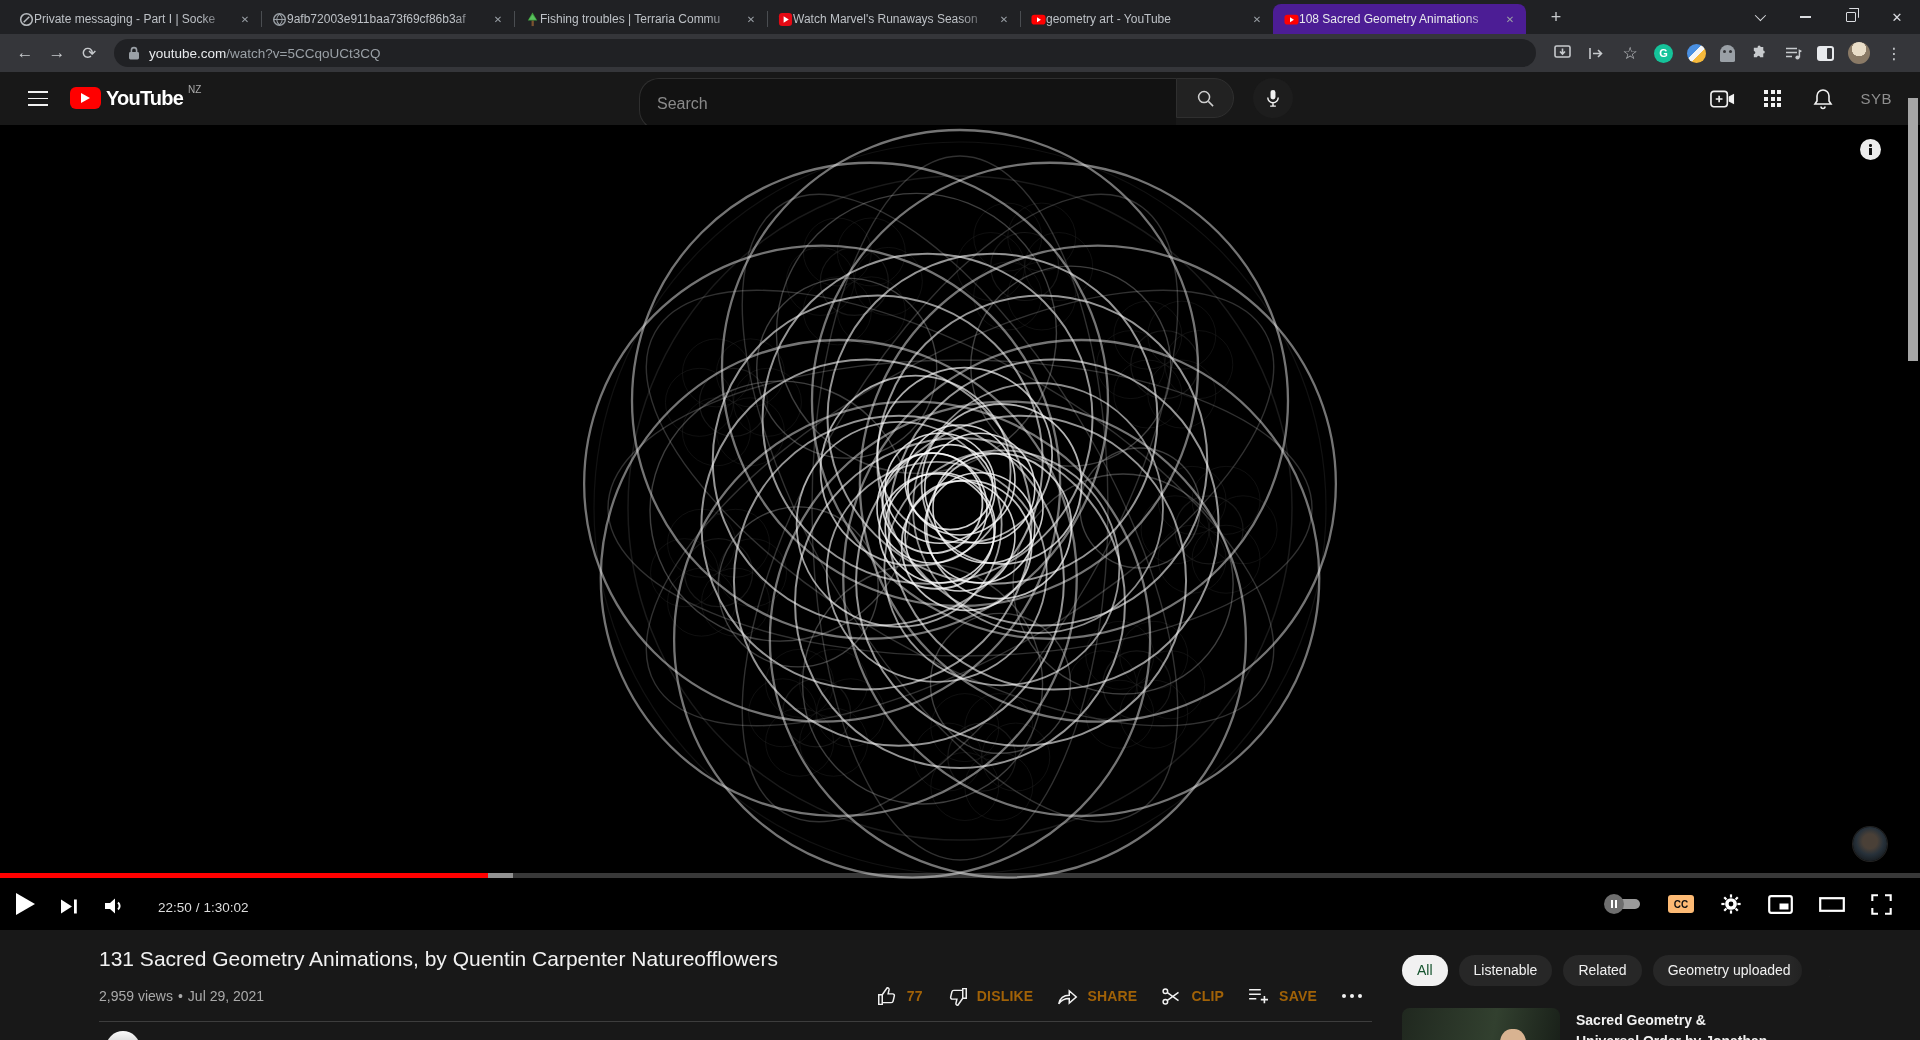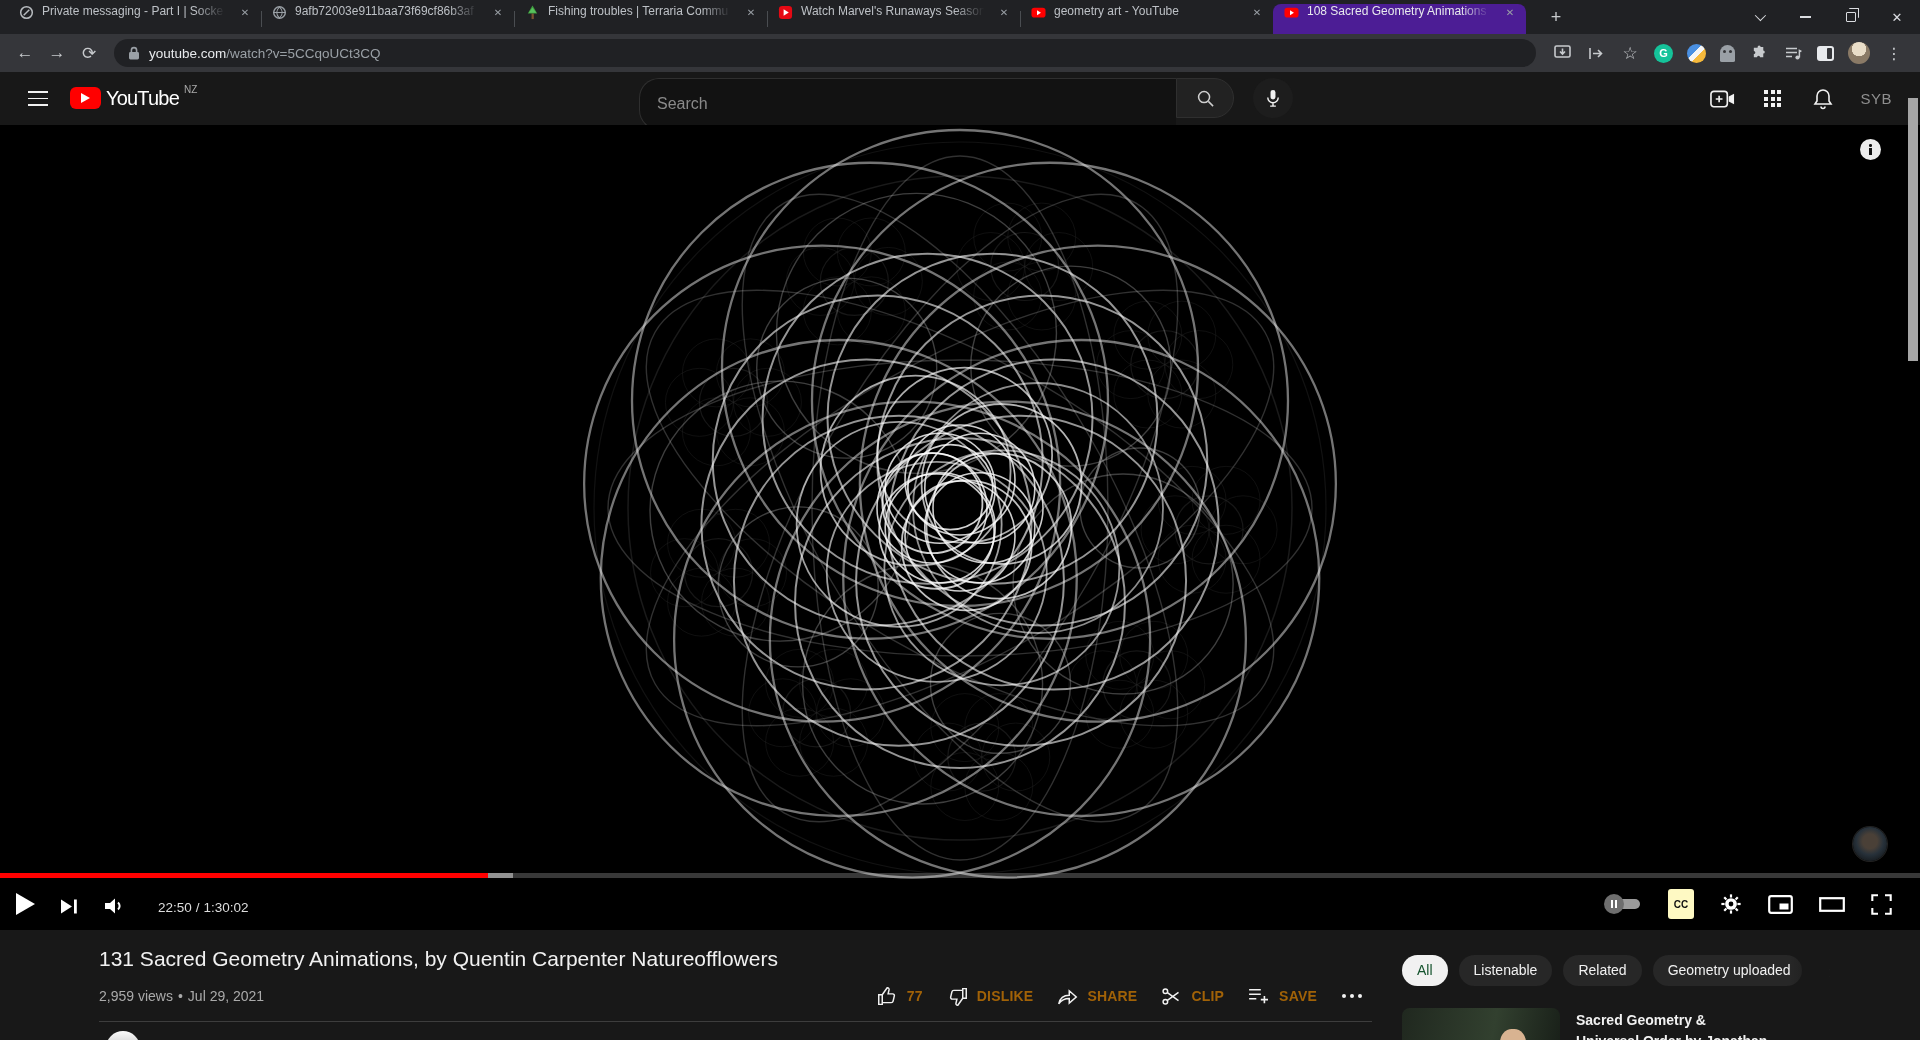--- a/index.html
+++ b/index.html
@@ -2,21 +2,21 @@
 <html><head>
 <meta charset="utf-8">
 <style>
   *{margin:0;padding:0;box-sizing:border-box}
   html,body{width:1920px;height:1040px;overflow:hidden;background:#181818;
     font-family:"Liberation Sans","DejaVu Sans",sans-serif;color:#e8eaed}
 
   
   .tabstrip{position:absolute;top:0;left:0;right:0;height:34px;background:#202124}
   .tabs{position:absolute;left:8px;top:0;height:34px;display:flex;align-items:flex-end}
-  .tab{width:253px;height:30px;display:flex;align-items:flex-start;gap:8px;padding:0 8px 0 10px;
+  .tab{width:253px;height:30px;display:flex;align-items:center;padding:0 8px 0 10px;
        font-size:12px;color:#bdc1c6;position:relative;cursor:default}
   .tab.sep::before{content:"";position:absolute;left:0;top:7px;height:16px;width:1px;background:#4a4d51}
   .tab.active{background:#4c1d95;border-radius:8px 8px 0 0;color:#e8eaed}
   .tab-title{flex:1;white-space:nowrap;overflow:hidden;
       -webkit-mask-image:linear-gradient(90deg,#000 82%,transparent 98%);
       mask-image:linear-gradient(90deg,#000 82%,transparent 98%)}
   .tab-close{width:16px;height:16px;border-radius:8px;display:flex;align-items:center;justify-content:center;
       font-size:10px;color:#9aa0a6;flex:0 0 auto}
   .favicon{width:16px;height:16px;flex:0 0 auto;display:flex;align-items:center;justify-content:center}
   .newtab{position:absolute;left:1542px;top:3px;width:28px;height:28px;border-radius:14px;
@@ -54,21 +54,21 @@
   .avatar-chrome{width:22px;height:22px;border-radius:50%;
       background:radial-gradient(circle at 50% 32%,#e9ddc8 0 38%,#8a7a66 40% 100%)}
 
   
   .masthead{position:absolute;top:72px;left:0;right:0;height:53px;background:#181818}
   .burger{position:absolute;left:28px;top:19px;width:20px;height:15px;display:flex;flex-direction:column;justify-content:space-between}
   .burger span{height:1.7px;background:#f1f1f1}
   .yt-logo{position:absolute;left:70px;top:15px;display:flex;align-items:flex-start;gap:5px}
   .yt-badge{width:31px;height:22px;background:#f00;border-radius:6px;display:flex;align-items:center;justify-content:center}
   .yt-badge::after{content:"";border-left:9px solid #fff;border-top:5.5px solid transparent;border-bottom:5.5px solid transparent}
-  .yt-word{font-size:20px;font-weight:normal;letter-spacing:-0.8px;color:#fff;line-height:22px}
+  .yt-word{font-size:20px;font-weight:bold;letter-spacing:-0.8px;color:#fff;line-height:22px}
   .yt-region{font-size:10px;color:#aaa;margin-top:-3px}
   .searchwrap{position:absolute;left:639px;top:6px;display:flex}
   .searchbox{width:537px;height:52px;background:#121212;border:1px solid #2f2f2f;border-right:none;
       border-radius:20px 0 0 20px;display:flex;align-items:center;padding-left:17px}
   .searchbox input{background:transparent;border:none;outline:none;color:#f1f1f1;font-size:16px;width:100%;
       font-family:"Liberation Sans",sans-serif}
   .searchbox input::placeholder{color:#8a8a8a}
   .searchbtn{width:58px;height:40px;background:#222;border:1px solid #2f2f2f;border-radius:0 20px 20px 0;
       display:flex;align-items:center;justify-content:center}
   .micbtn{width:40px;height:40px;border-radius:50%;background:#1d1d1d;margin-left:19px;
@@ -91,21 +91,21 @@
       box-shadow:0 0 0 1px #222}
   .progress{position:absolute;left:0;right:0;top:748px;height:5px;background:rgba(255,255,255,.22)}
   .progress-buffer{position:absolute;left:0;top:0;height:100%;background:rgba(255,255,255,.45)}
   .progress-played{position:absolute;left:0;top:0;height:100%;background:#f00}
   .controls{position:absolute;left:0;right:0;top:753px;height:52px;display:flex;align-items:center;padding:0 16px}
   .pc-left{display:flex;align-items:flex-end;gap:26px}
   .pc-btn{display:flex;align-items:center;justify-content:center}
   .time{font-size:13.5px;color:#ddd;margin-left:6px}
   .time .sep{margin:0 4px;color:#ddd}
   .pc-right{margin-left:auto;display:flex;align-items:center;gap:26px;margin-right:12px}
-  .ccbox{width:26px;height:30px;background:#fef9c3;border-radius:3px;color:#0f0f0f;font-size:10px;font-weight:bold;
+  .ccbox{width:26px;height:18px;background:#fdba74;border-radius:3px;color:#0f0f0f;font-size:10px;font-weight:bold;
       display:flex;align-items:center;justify-content:center}
   .toggle{width:38px;height:20px;position:relative}
   .toggle .pill{position:absolute;left:2px;top:5px;width:34px;height:10px;border-radius:5px;background:#9b9b9b}
   .toggle .knob{position:absolute;left:0;top:0;width:20px;height:20px;border-radius:50%;background:#6e6e6e;
       display:flex;align-items:center;justify-content:center;gap:2px}
   .toggle .knob i{width:2.2px;height:8px;background:#fff}
 
   
   .infoarea{position:absolute;top:930px;left:0;right:0;bottom:0;background:#181818}
   .primary{position:absolute;left:99px;width:1273px;top:0;height:110px}

